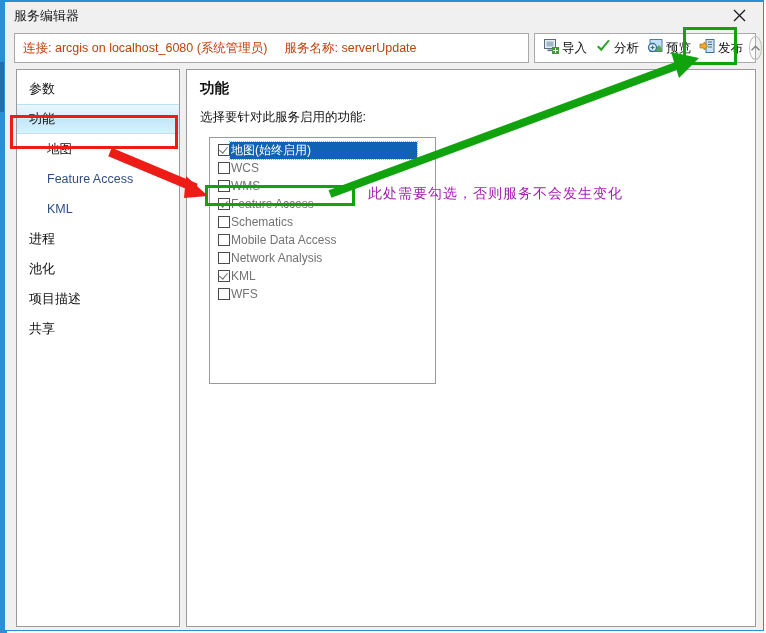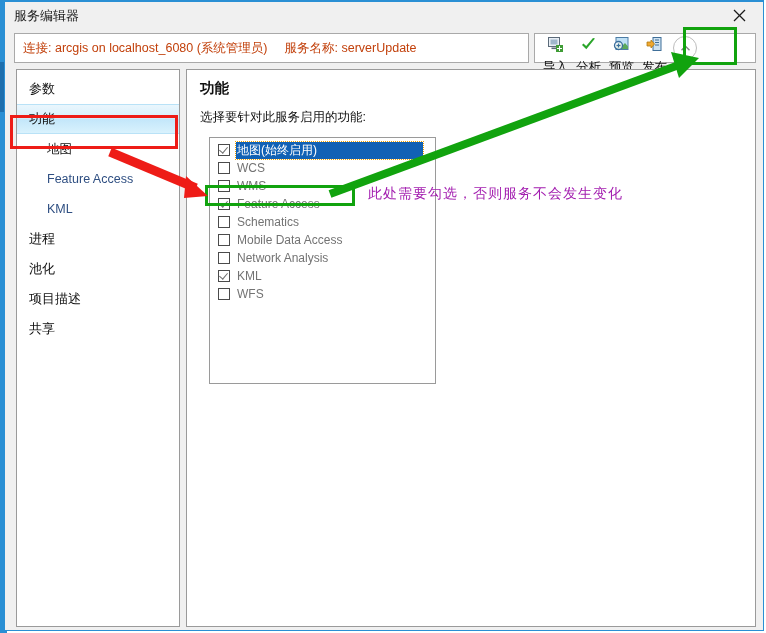--- a/index.html
+++ b/index.html
@@ -103,21 +103,20 @@
     align-items: center;
     padding-left: 4px;
   }
   .tb-btn {
     display: flex;
     align-items: center;
     gap: 2px;
     height: 24px;
     padding: 0 4px;
     cursor: default;
-    flex-direction: column;
   }
   .tb-label {
     font-size: 12.5px;
     color: #101010;
     white-space: nowrap;
   }
   .tb-icon { display: block; }
 
   .publish-highlight {
     position: absolute;
@@ -215,21 +214,20 @@
     background: #ffffff;
     box-sizing: border-box;
     padding-top: 3px;
     overflow: hidden;
   }
   .cap-row {
     display: flex;
     align-items: center;
     height: 18px;
     padding-left: 8px;
-    gap: 6px;
     cursor: default;
   }
   .cap-label {
     font-size: 12px;
     color: #737373;
     white-space: nowrap;
     padding: 0 1px;
   }
   .cap-row.selected .cap-label {
     background: #1161b5;

